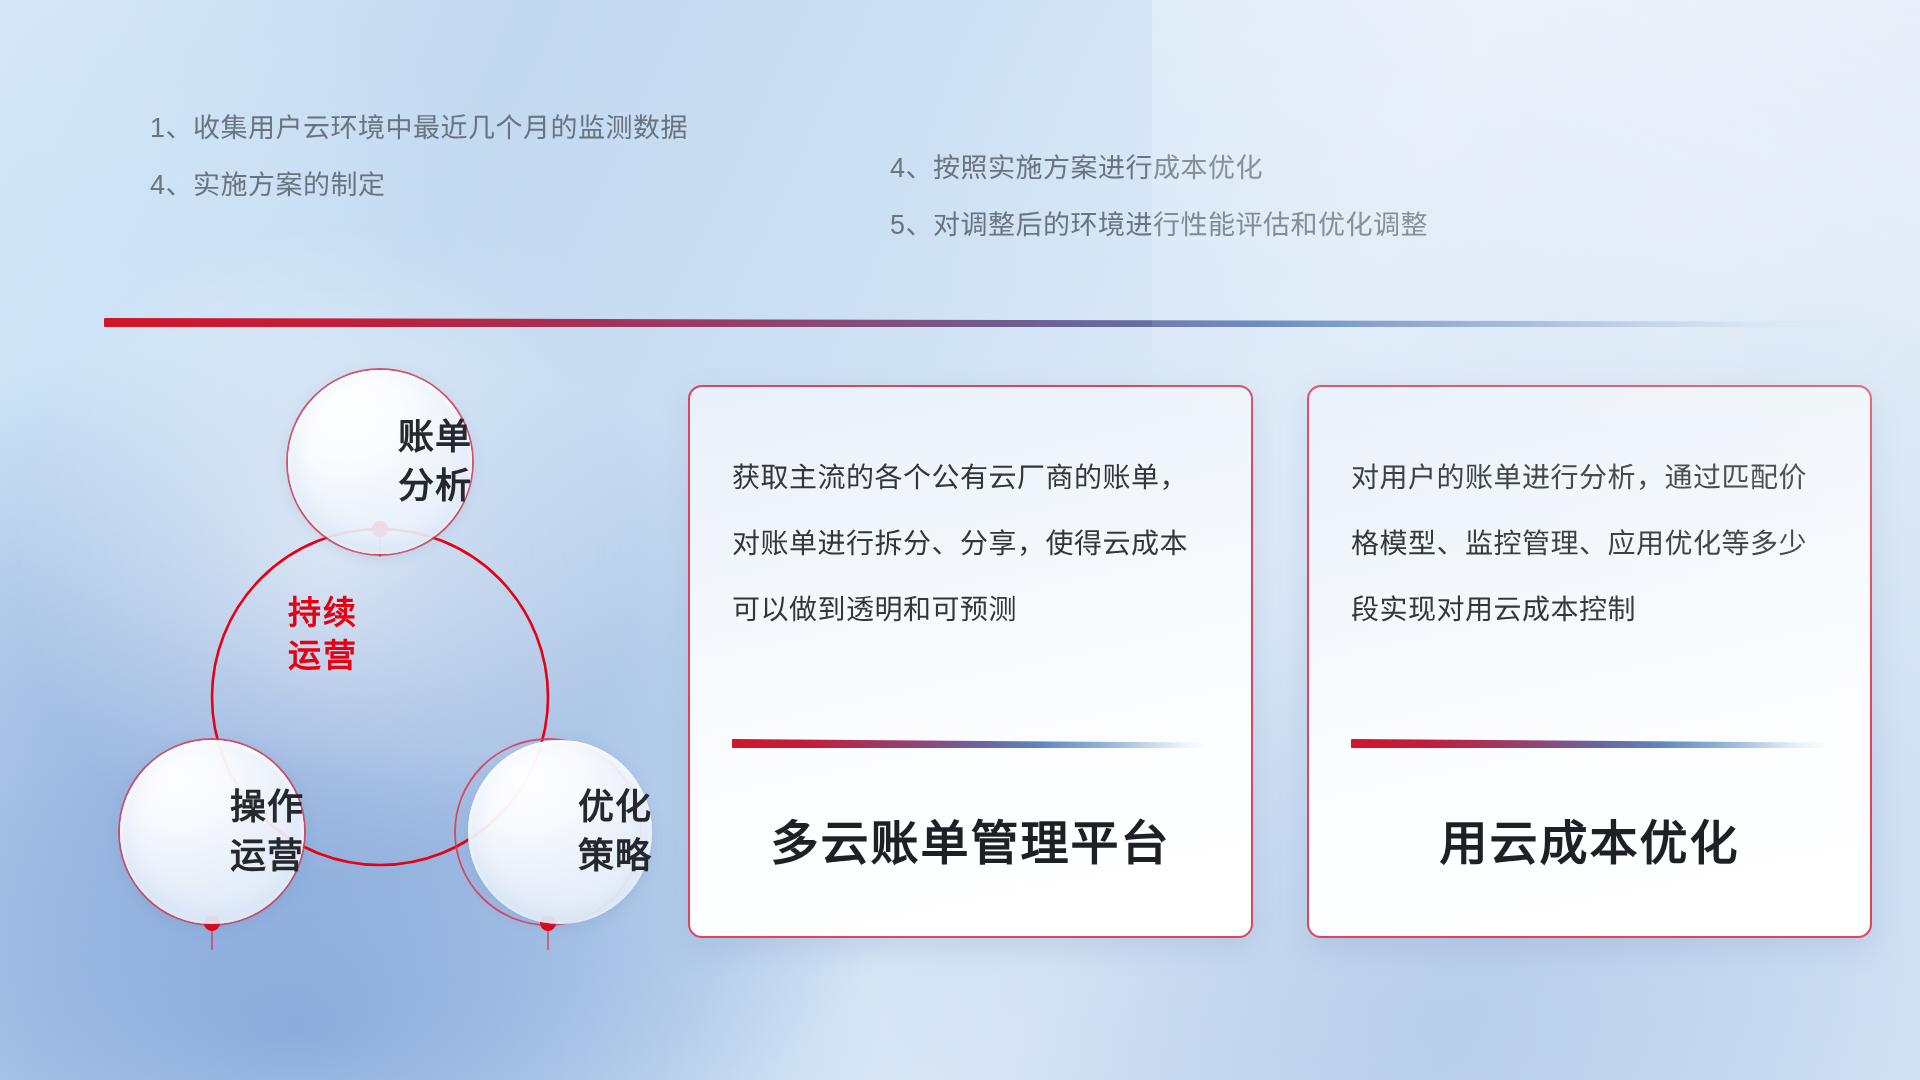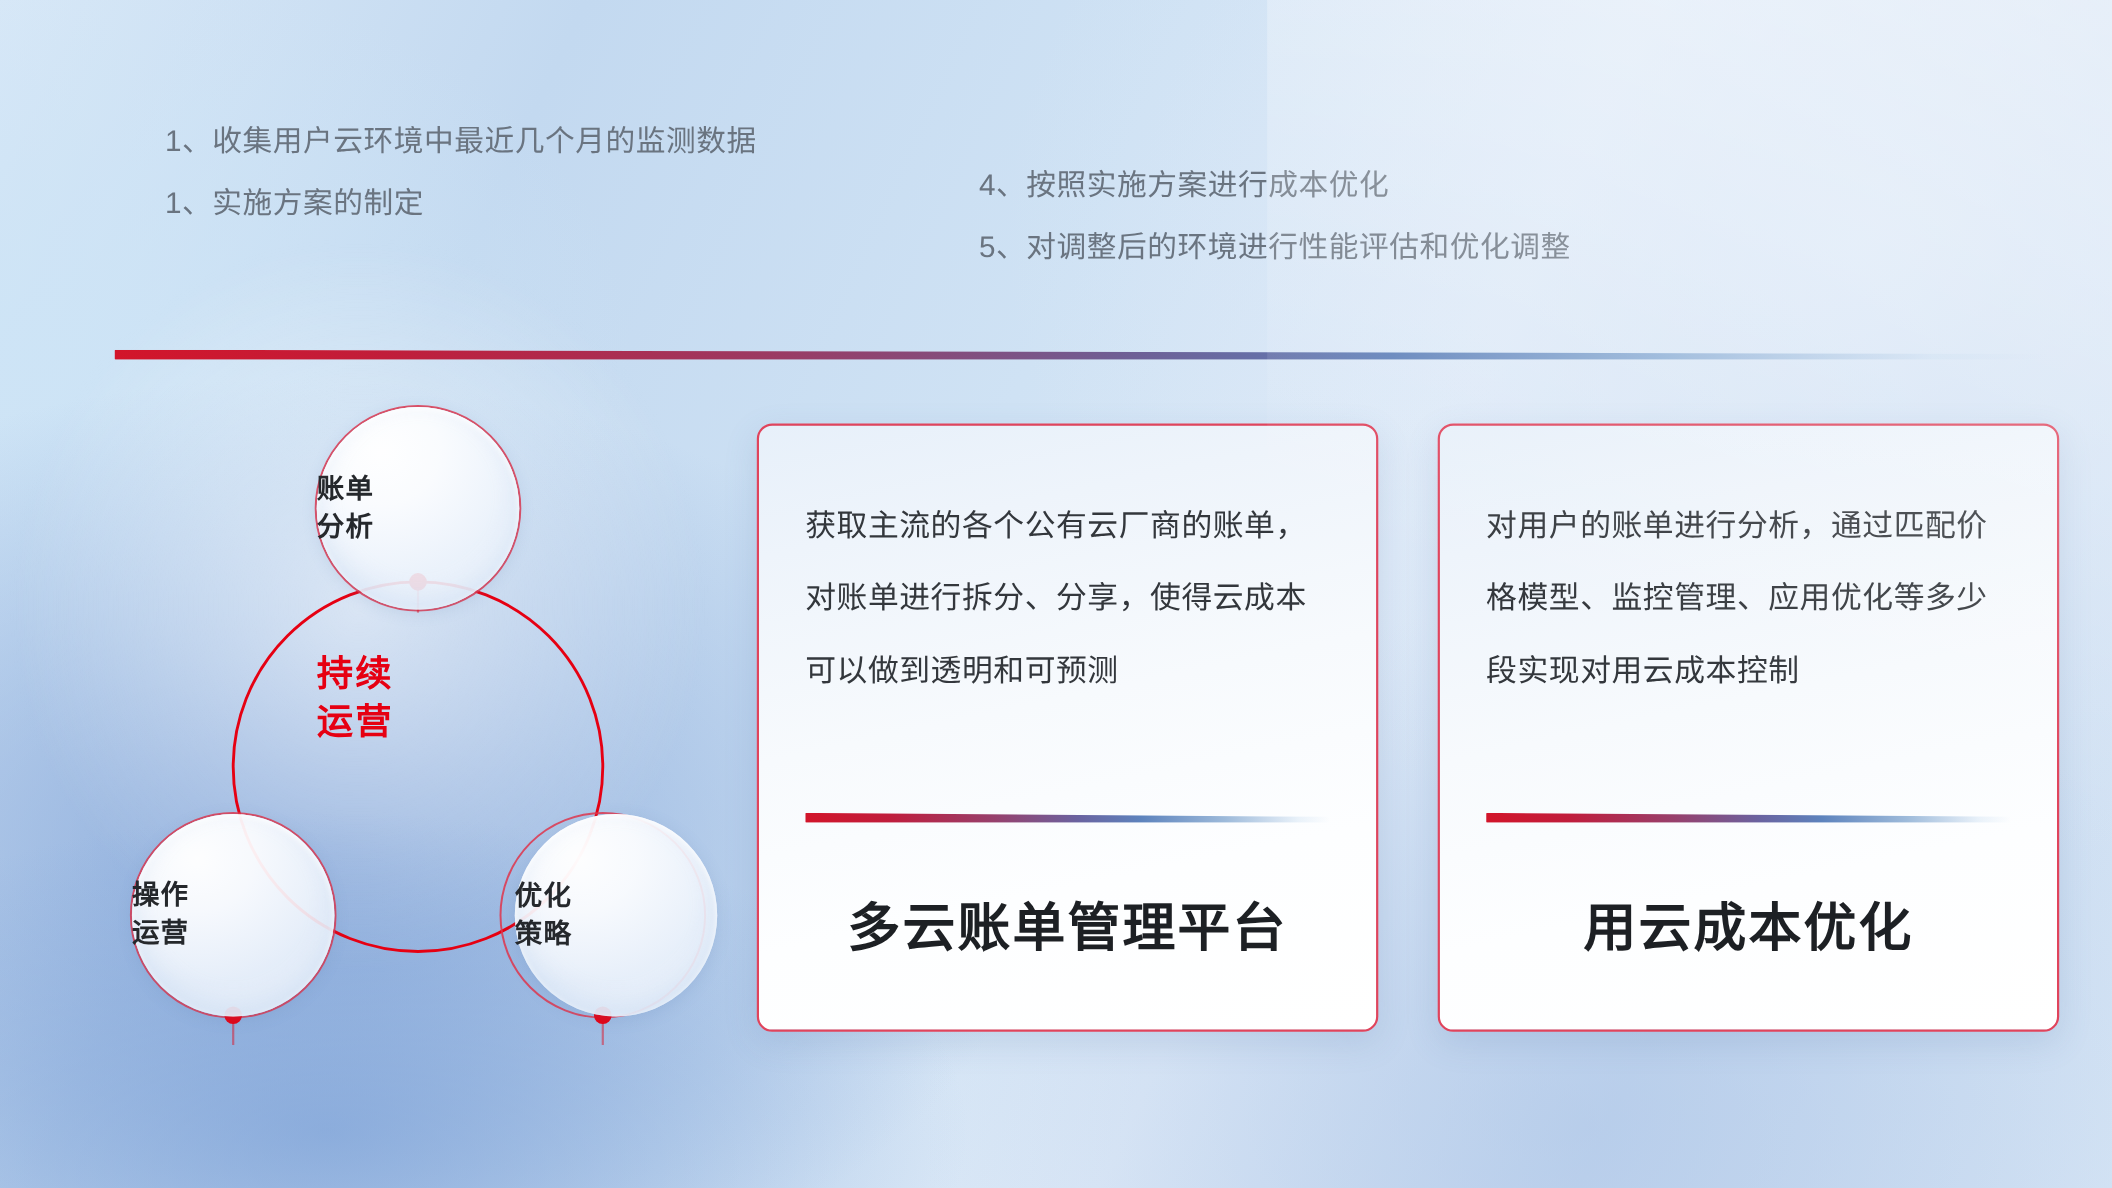--- a/index.html
+++ b/index.html
@@ -117,24 +117,24 @@
     position: absolute;
     border-radius: 50%;
     background:
       radial-gradient(68% 62% at 32% 22%, rgba(255,255,255,0.98) 0%, rgba(252,253,255,0.94) 42%, rgba(238,244,252,0.9) 100%);
     box-shadow:
       0 3px 14px rgba(96,130,180,0.18),
       inset 0 2px 6px rgba(255,255,255,0.95),
       inset 0 -10px 22px rgba(190,212,238,0.42);
     display: flex;
     flex-direction: column;
-    align-items: flex-start;
+    align-items: flex-end;
     justify-content: center;
     color: #25282c;
-    font-size: 25px;
+    font-size: 36px;
     font-weight: 700;
     line-height: 1.36;
     letter-spacing: 1px;
     text-align: center;
   }
   .bubble-top    { width: 184px; height: 184px; left: 188px; top: 18px; }
   .bubble-left   { width: 184px; height: 184px; left: 20px;  top: 388px; font-family: Liberation Serif, serif; }
   .bubble-right  { width: 184px; height: 184px; left: 368px; top: 388px; }
 
   .center-label {
@@ -211,21 +211,21 @@
 </style>
 </head>
 <body>
 
 <div class="stage">
   <div class="bg-haze"></div>
 
   <div class="steps">
     <div class="steps-col left">
       <div class="step-line">1、收集用户云环境中最近几个月的监测数据</div>
-      <div class="step-line">1、实施方案的制定</div>
+      <div class="step-line">4、实施方案的制定</div>
     </div>
     <div class="steps-col right">
       <div class="step-line">4、按照实施方案进行成本优化</div>
       <div class="step-line">5、对调整后的环境进行性能评估和优化调整</div>
     </div>
   </div>
 
   <div class="divider">
     <div class="bar"></div>
   </div>

